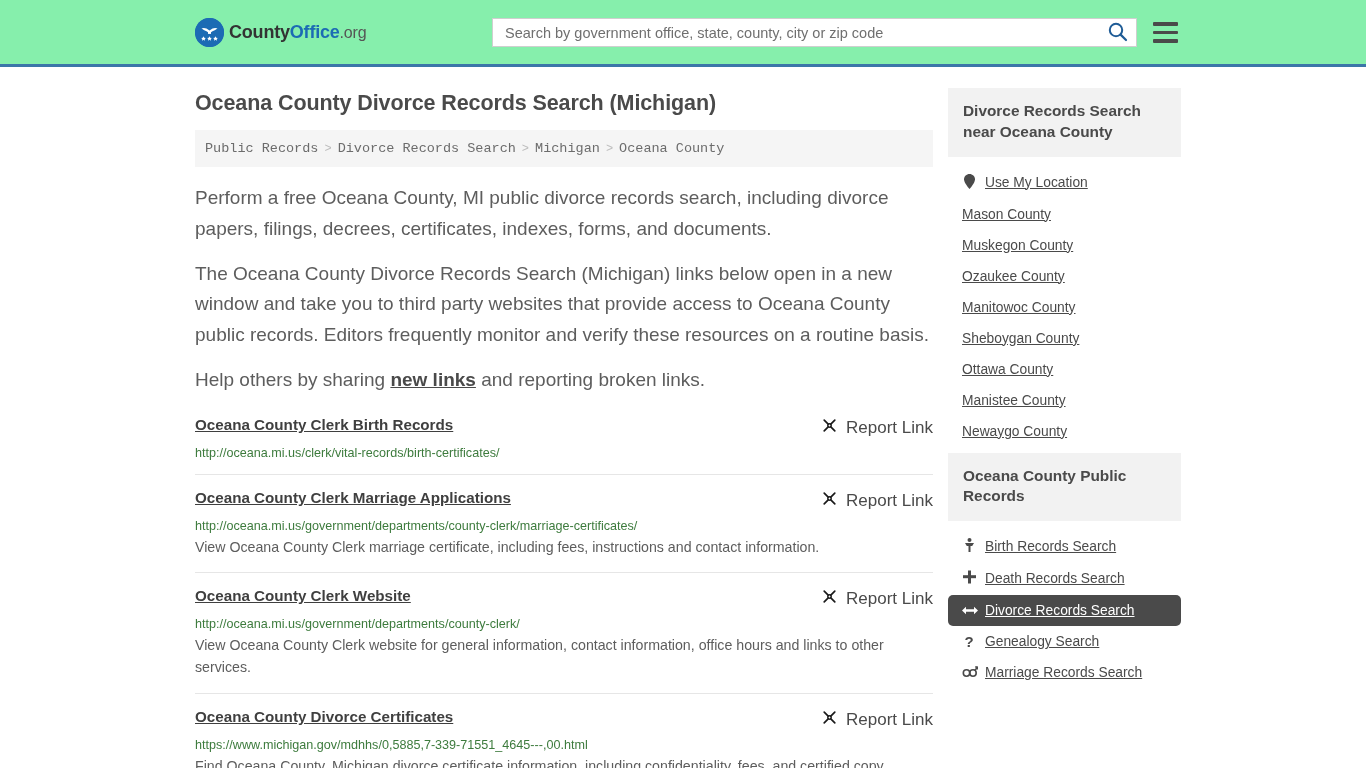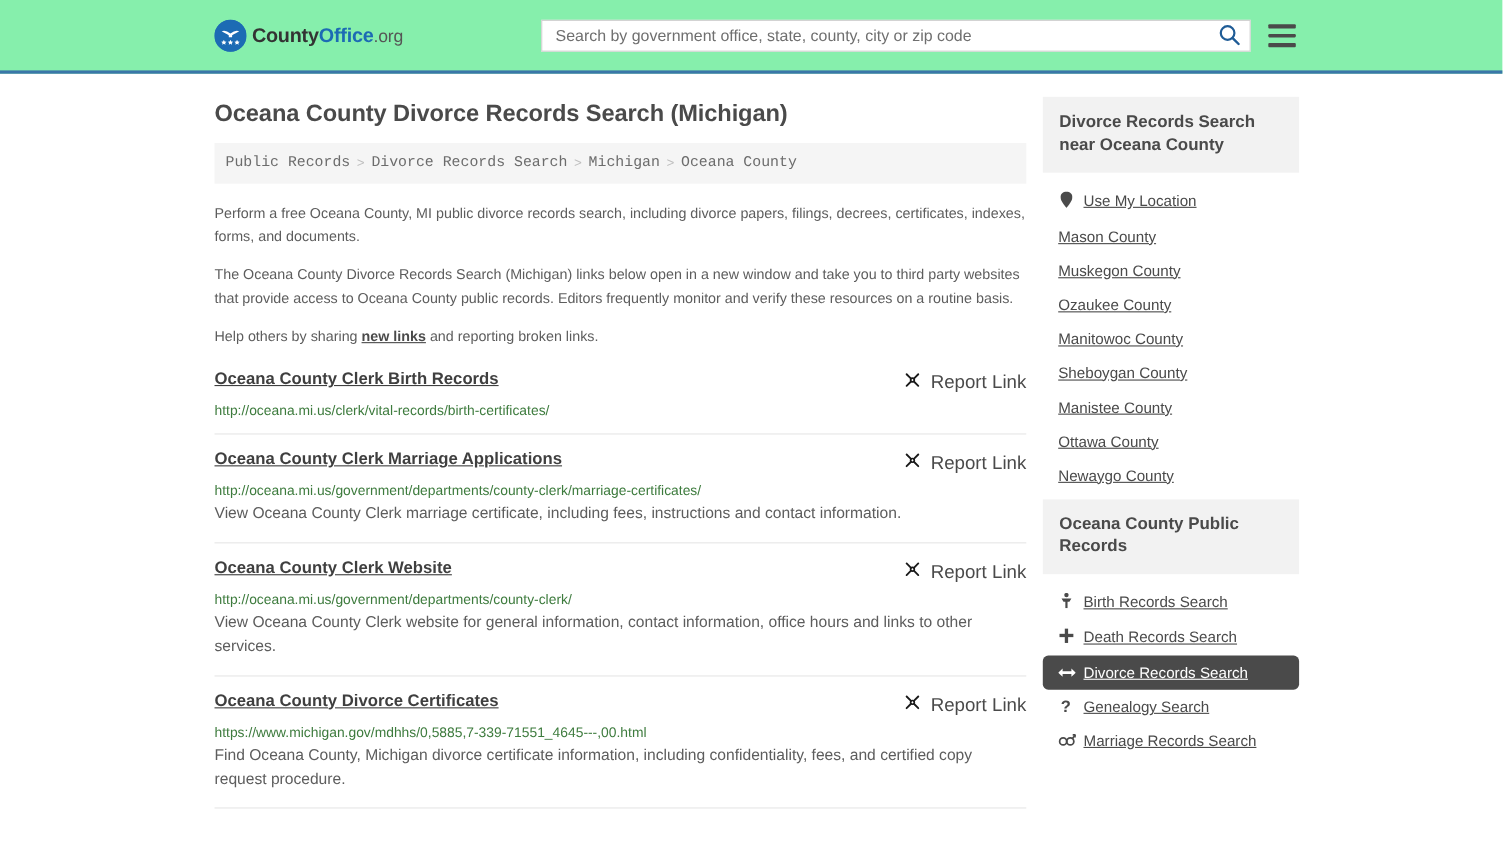--- a/index.html
+++ b/index.html
@@ -126,21 +126,21 @@
   }
   .breadcrumb a {
     color: #6c6c6c;
     text-decoration: none;
   }
   .breadcrumb .sep { color: #bdbdbd; font-size: 12px; }
 
   .intro { margin-top: 16px; }
   .intro p {
     color: #5d5d5d;
-    font-size: 13px;
+    font-size: 19px;
     line-height: 1.62;
     margin: 12px 0 14px 0;
   }
   .intro p:last-child { margin-bottom: 0; }
   .intro a.newlinks {
     color: #4a4a4a;
     font-weight: bold;
     text-decoration: underline;
   }
 
@@ -392,24 +392,24 @@
         <div class="panel-item item-noicon">
           <span class="lbl">Ozaukee County</span>
         </div>
         <div class="panel-item item-noicon">
           <span class="lbl">Manitowoc County</span>
         </div>
         <div class="panel-item item-noicon">
           <span class="lbl">Sheboygan County</span>
         </div>
         <div class="panel-item item-noicon">
+          <span class="lbl">Ottawa County</span>
+        </div>
+        <div class="panel-item item-noicon">
           <span class="lbl">Manistee County</span>
-        </div>
-        <div class="panel-item item-noicon">
-          <span class="lbl">Ottawa County</span>
         </div>
         <div class="panel-item item-noicon">
           <span class="lbl">Newaygo County</span>
         </div>
       </div>
     </div>
 
     <div class="panel">
       <div class="panel-head">Oceana County Public Records</div>
       <div class="panel-list">

